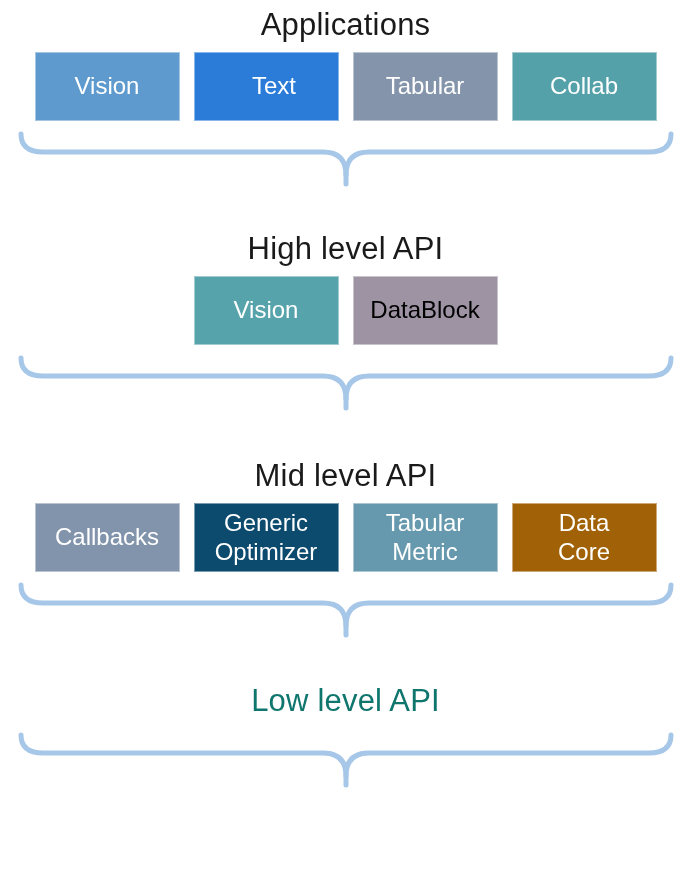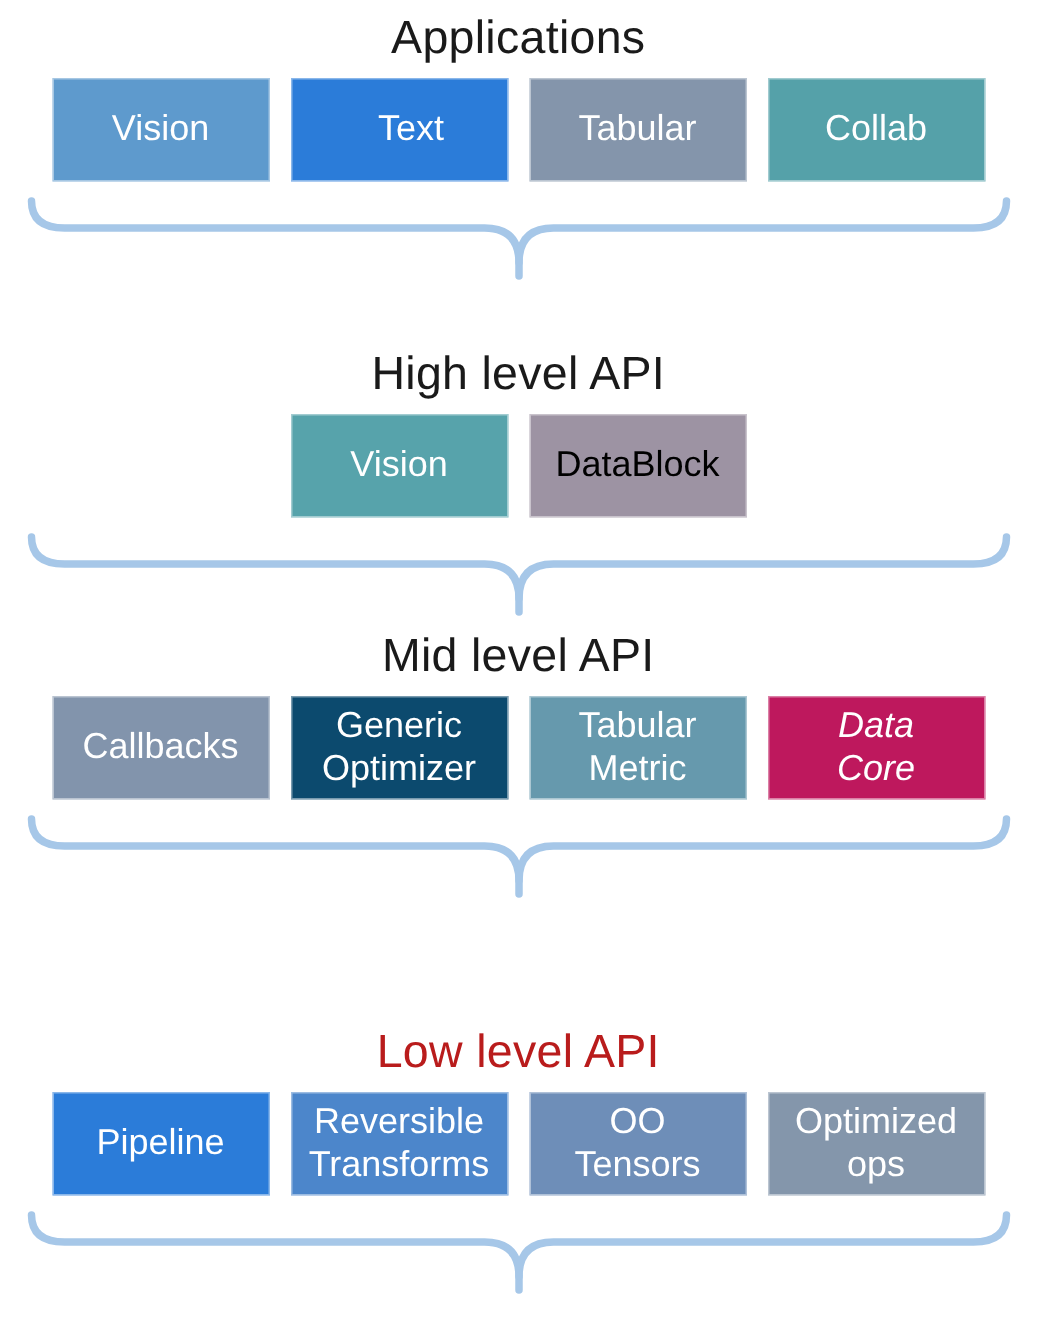--- a/index.html
+++ b/index.html
@@ -7,21 +7,21 @@
     position:relative;
     width:691px;height:879px;
     margin:0 auto;
     background:#ffffff;
     font-family:"Liberation Sans", sans-serif;
     overflow:hidden;
   }
   .section{position:absolute;left:0;width:691px;}
   .section.s1{top:4px;}
   .section.s2{top:228px;}
-  .section.s3{top:416px;}
+  .section.s3{top:455px;}
   .section.s4{top:680px;}
   .section-title{
     margin:0;
     text-align:center;
     font-size:31px;
     font-weight:500;
     line-height:42px;
     letter-spacing:0.2px;
   }
   .row{
@@ -107,54 +107,37 @@
         <span class="box-label" style="color: rgb(255, 255, 255);">Callbacks</span>
       </div>
       <div class="box" style="background-color: #0c4a6e;">
         <span class="box-label" style="color: rgb(255, 255, 255);">Generic
 Optimizer</span>
       </div>
       <div class="box" style="background-color: rgb(102, 153, 173);">
         <span class="box-label" style="color: rgb(255, 255, 255);">Tabular
 Metric</span>
       </div>
-      <div class="box" style="background-color: #be185d; font-style: italic;">
+      <div class="box" style="background-color: #a16207;">
         <span class="box-label" style="color: rgb(255, 255, 255);">Data
 Core</span>
       </div>
     </div>
     <div class="brace-wrap">
       <svg class="brace" width="660" height="58" viewBox="0 0 660 58">
         <g fill="none" stroke-width="5" stroke-linecap="round" stroke-linejoin="round" style="stroke: rgb(166, 199, 232);">
           <path d="M5,4 Q5,22 27,22 L307,22 Q330,22 330,45 L330,54"></path>
           <path d="M655,4 Q655,22 633,22 L353,22 Q330,22 330,45"></path>
         </g>
       </svg>
     </div>
   </div>
 
   <div class="section s4">
-    <h2 class="section-title" style="color: #b91c1c;">Low level API</h2>
-    <div class="row">
-      <div class="box" style="background-color: rgb(43, 124, 217);">
-        <span class="box-label" style="color: rgb(255, 255, 255);">Pipeline</span>
-      </div>
-      <div class="box" style="background-color: rgb(76, 134, 203);">
-        <span class="box-label" style="color: rgb(255, 255, 255);">Reversible
-Transforms</span>
-      </div>
-      <div class="box" style="background-color: rgb(110, 142, 184);">
-        <span class="box-label" style="color: rgb(255, 255, 255);">OO
-Tensors</span>
-      </div>
-      <div class="box" style="background-color: rgb(132, 150, 171);">
-        <span class="box-label" style="color: rgb(255, 255, 255);">Optimized
-ops</span>
-      </div>
-    </div>
+    <h2 class="section-title" style="color: #0f766e;">Low level API</h2>
     <div class="brace-wrap">
       <svg class="brace" width="660" height="58" viewBox="0 0 660 58">
         <g fill="none" stroke-width="5" stroke-linecap="round" stroke-linejoin="round" style="stroke: rgb(166, 199, 232);">
           <path d="M5,4 Q5,22 27,22 L307,22 Q330,22 330,45 L330,54"></path>
           <path d="M655,4 Q655,22 633,22 L353,22 Q330,22 330,45"></path>
         </g>
       </svg>
     </div>
   </div>
 

